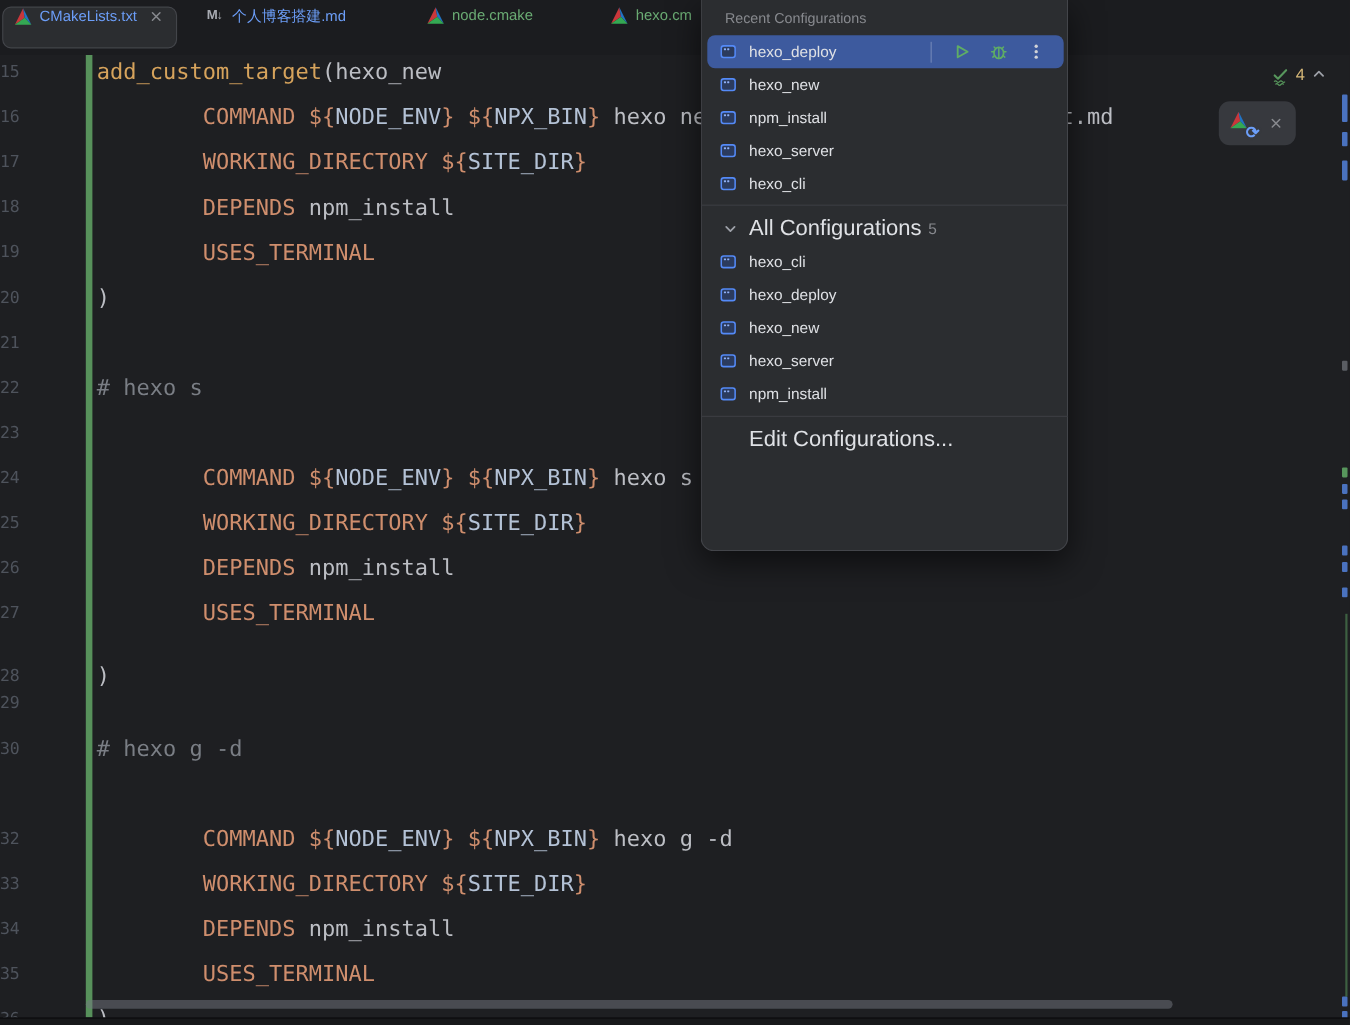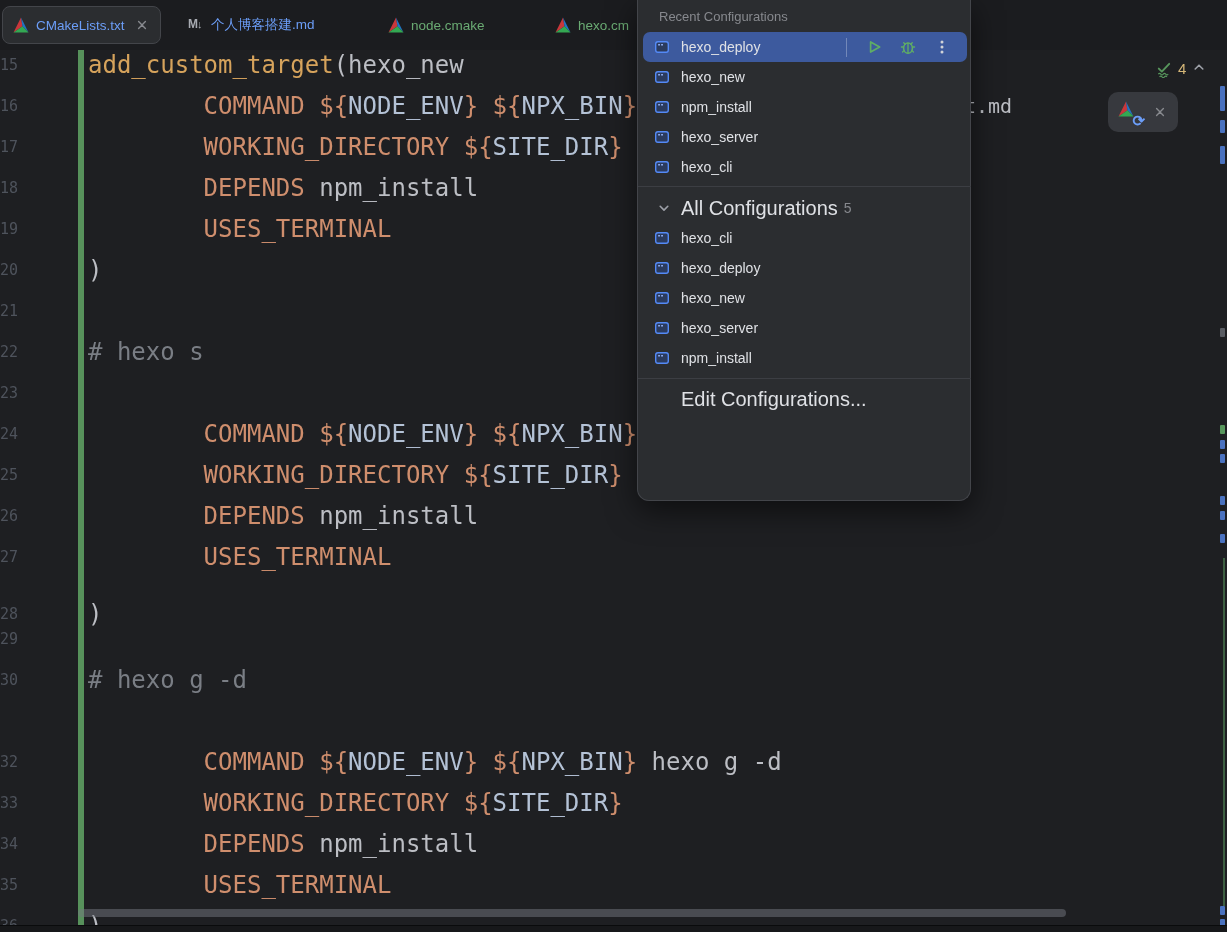--- a/index.html
+++ b/index.html
@@ -6,38 +6,38 @@
   html,body { width:1227px; height:932px; overflow:hidden; }
   body {
     position:relative;
     background:#1E1F22;
     font-family:"Liberation Sans", sans-serif;
     -webkit-font-smoothing:antialiased;
   }
 
   
   .tabbar { position:absolute; left:0; top:0; width:1227px; height:50px; background:#1B1C1F; }
-  .tab { position:absolute; top:6px; height:38px; display:flex; align-items:center; padding:0 10px; border-radius:8px; cursor:default; }
+  .tab { position:absolute; top:6px; height:38px; display:flex; align-items:flex-start; padding:0 10px; border-radius:8px; cursor:default; }
   .tab.active { background:#2B2D30; border:1px solid #43454A; }
   .tab-icon { width:16px; height:16px; display:inline-flex; margin-right:7px; flex:0 0 auto; }
   .tab-label { font-size:13.5px; white-space:nowrap; }
   .tab-label.modified { color:#6C9EF8; }
   .tab-label.added { color:#6AAB73; }
   .tab-close { width:16px; height:16px; margin-left:9px; display:inline-flex; border-radius:4px; }
   .md-ic { font-size:12px; font-weight:bold; color:#A8ABB2; font-family:"Liberation Sans",sans-serif; letter-spacing:-1px; }
   .md-arrow { font-size:11px; font-weight:normal; }
 
   
   #code { position:absolute; left:0; top:50px; width:1227px; height:882px; }
   .row { position:absolute; left:0; width:1227px; height:41px; line-height:41px; white-space:pre; }
   .ln {
     position:absolute; left:-3px; width:21px; text-align:right;
     font-family:"DejaVu Sans Mono", monospace; font-size:15px; color:#4E535C;
   }
-  .codetext { position:absolute; left:88px; font-family:"DejaVu Sans Mono", monospace; font-size:24px; letter-spacing:0; }
+  .codetext { position:absolute; left:88px; font-family:"DejaVu Sans Mono", monospace; font-size:20px; letter-spacing:0; }
   .frag { position:absolute; left:964px; font-family:"DejaVu Sans Mono", monospace; font-size:20px; color:#BCBEC4; }
   .tk-fn    { color:#D6A35C; }
   .tk-punct { color:#BCBEC4; }
   .tk-plain { color:#BCBEC4; }
   .tk-kw    { color:#CF8E6D; }
   .tk-brace { color:#CF8E6D; }
   .tk-var   { color:#B4C2D6; }
   .tk-cmt   { color:#7A7E85; }
 
   .greenbar { position:absolute; left:78px; top:50px; width:6px; height:875px; background:#57915B; }

